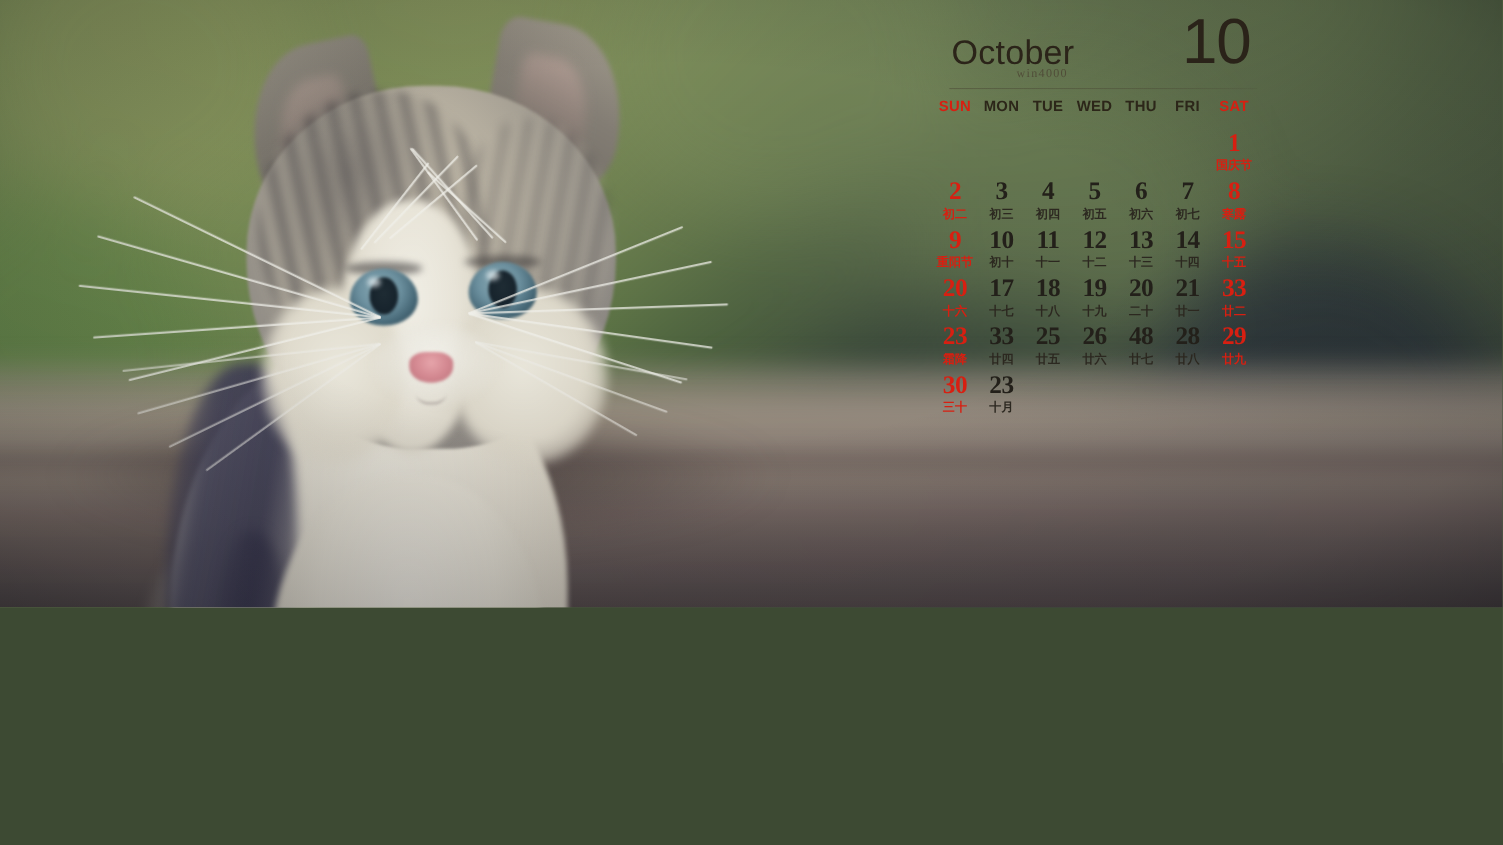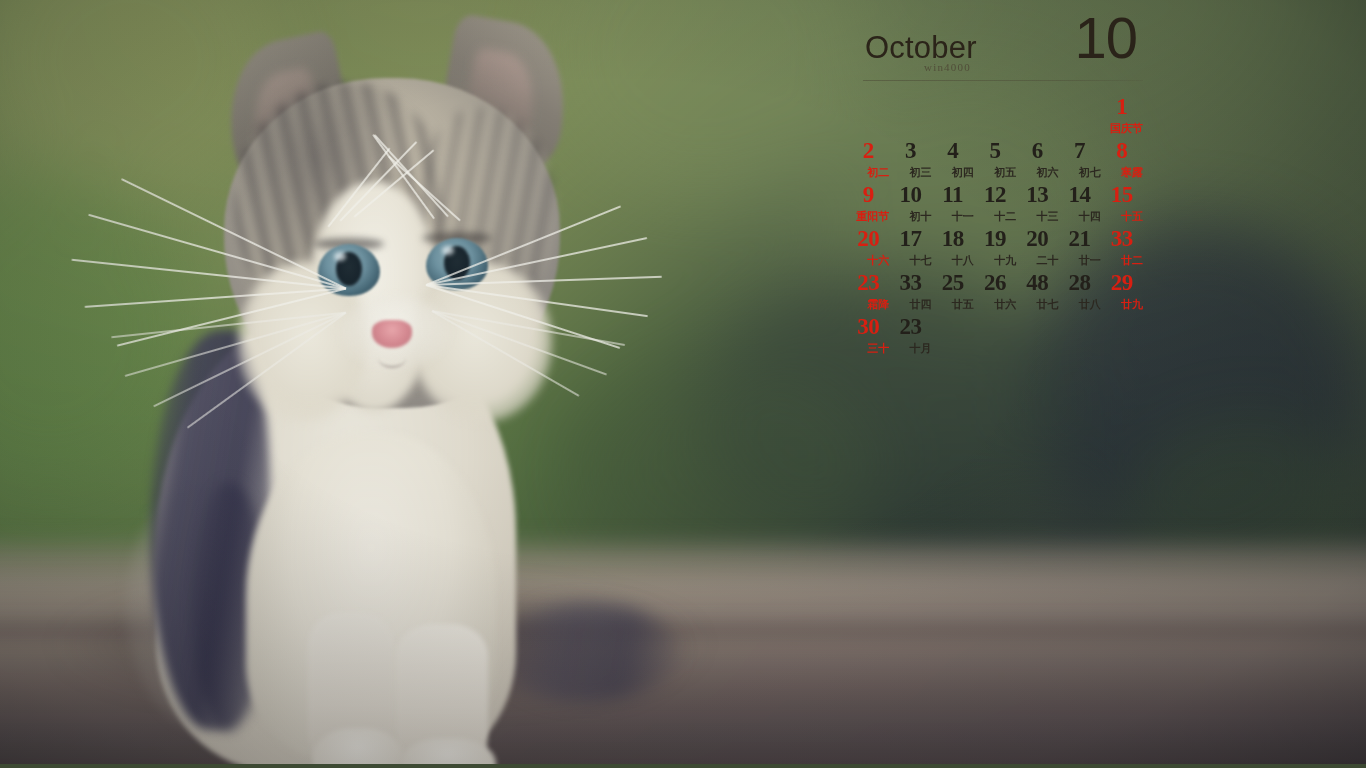--- a/index.html
+++ b/index.html
@@ -6,21 +6,21 @@
   html, body { width:1366px; height:768px; overflow:hidden; }
   body {
     font-family: "Liberation Sans", sans-serif;
     background:#3d4a33;
     position:relative;
   }
 
   
   #wallpaper{
     position:absolute; inset:0;
-    width:1366px; height:764px;
+    width:1366px; height:552px;
     overflow:hidden;
     background:#4e6242;
   }
 
   
   .bg-base{
     position:absolute; inset:-60px;
     background:
       radial-gradient(circle at 12% 14%, rgba(124,140,86,0.95) 0%, rgba(96,117,70,0) 40%),
       radial-gradient(circle at 30% 6%,  rgba(142,152,96,0.85) 0%, rgba(110,126,74,0) 34%),
@@ -335,21 +335,20 @@
   .cell .num{
     display:block; font-size:23px; font-weight:700; line-height:1.0;
     font-family:"Liberation Serif", serif;
     color:#23201a;
     letter-spacing:-.5px;
   }
   .cell .lunar{
     display:block; font-size:11px; line-height:1.5; margin-top:2px;
     color:#2c2820; font-weight:700;
     font-family:"Liberation Sans", sans-serif;
-    text-align:right;
   }
   .cell.red .num, .cell.red .lunar{ color:#d81f11; }
   .cell.empty{ visibility:hidden; }
 </style>
 </head>
 <body>
 
 <div id="wallpaper">
 
   <div class="bg-base"></div>
@@ -440,20 +439,29 @@
   <div id="calendar">
 
     <div class="cal-head">
       <div class="month-name">October</div>
       <div class="watermark">win4000</div>
       <div class="month-num">10</div>
     </div>
 
     <div class="rule"></div>
 
+    <div class="dow-row" id="dow-row">
+        <div class="dow wk">SUN</div>
+        <div class="dow">MON</div>
+        <div class="dow">TUE</div>
+        <div class="dow">WED</div>
+        <div class="dow">THU</div>
+        <div class="dow">FRI</div>
+        <div class="dow wk">SAT</div>
+      </div>
 
     <div class="grid" id="day-grid">
         <div class="cell empty">
           <span class="num"></span>
           <span class="lunar"></span>
         </div>
         <div class="cell empty">
           <span class="num"></span>
           <span class="lunar"></span>
         </div>

